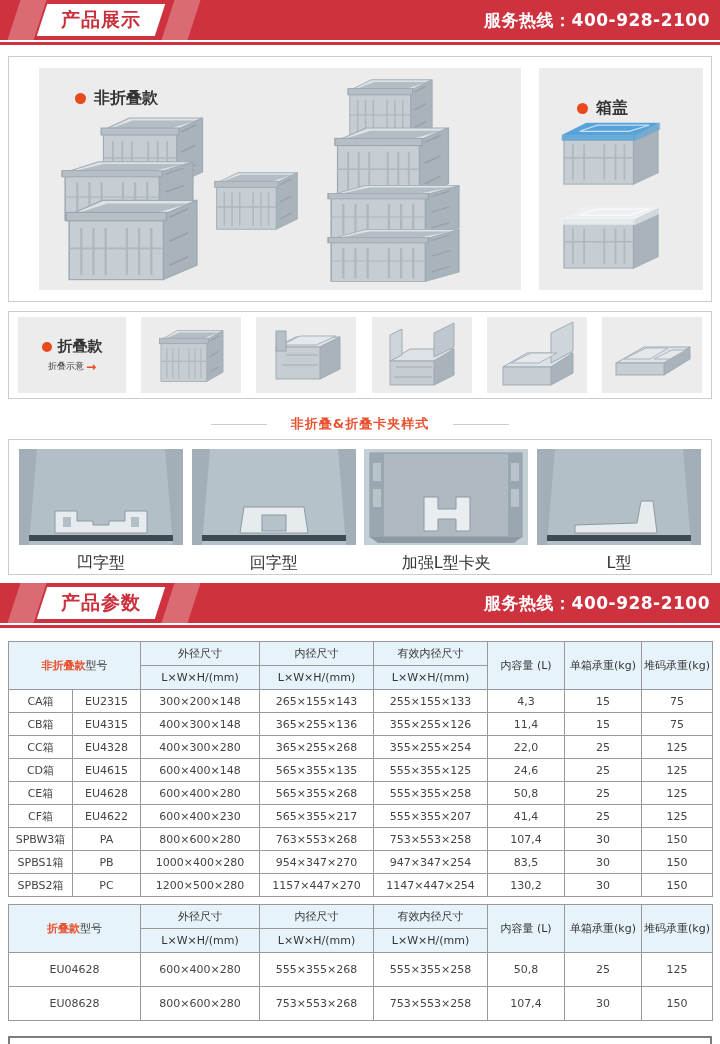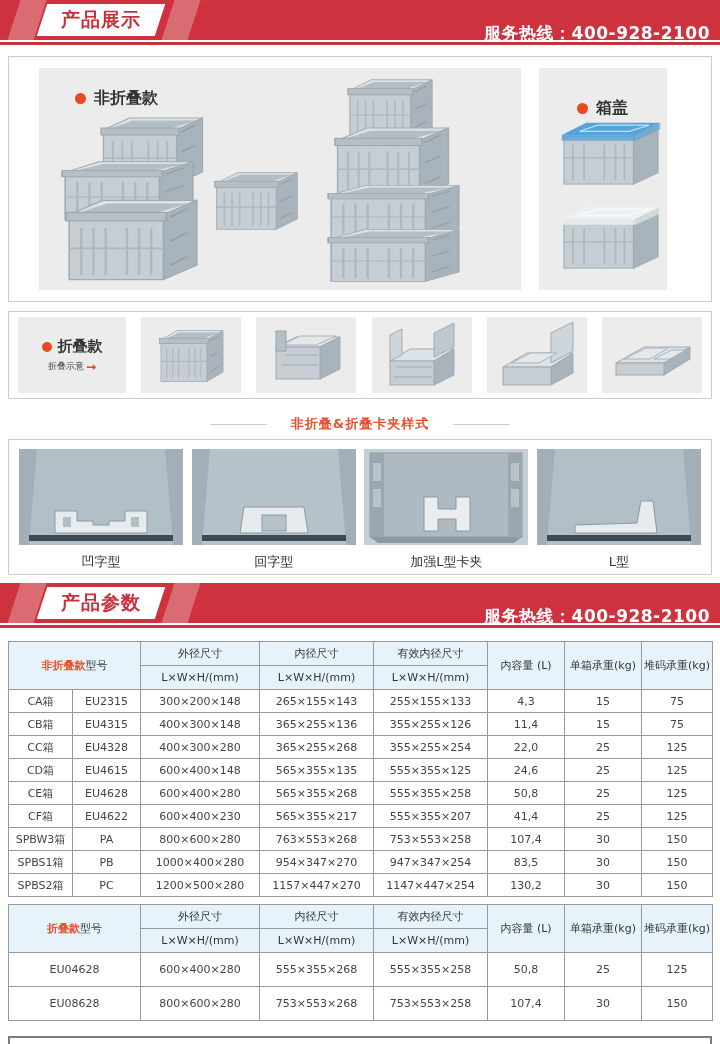--- a/index.html
+++ b/index.html
@@ -6,30 +6,30 @@
   html,body { width:720px; background:#fff; font-family:"DejaVu Sans","Liberation Sans",sans-serif; color:#333; }
   body { height:1044px; overflow:hidden; }
 
   
   .banner { height:40px; background:#ce323e; position:relative; overflow:hidden; }
   .banner-stripe { position:absolute; top:-6px; height:52px; width:26px; background:rgba(255,255,255,.28); transform:skewX(-18deg); }
   .stripe-left { left:14px; }
   .stripe-right { left:168px; }
   .banner-shape { position:absolute; left:42px; top:4px; width:118px; height:32px; background:#fff; transform:skewX(-18deg); display:flex; align-items:center; justify-content:center; }
   .banner-title { transform:skewX(18deg); color:#c9303c; font-size:19px; font-weight:bold; letter-spacing:1px; white-space:nowrap; }
-  .banner-hotline { position:absolute; right:10px; top:13px; height:40px; display:flex; align-items:center; color:#fff; font-size:17px; font-weight:bold; letter-spacing:.5px; }
+  .banner-hotline { position:absolute; right:10px; top:0; height:40px; display:flex; align-items:center; color:#fff; font-size:17px; font-weight:bold; letter-spacing:.5px; }
   .banner-underline { height:3px; background:#ce323e; margin-top:2px; }
 
   
   .cbox { border:1px solid #ccc; background:#fff; margin:0 8px; }
 
   .showcase { margin-top:11px; height:246px; padding:11px 0; display:flex; }
   .gray-panel { background:#ececec; position:relative; }
   .panel-nonfold { width:482px; height:222px; margin-left:30px; }
-  .panel-lid { width:128px; height:222px; margin-left:18px; }
+  .panel-lid { width:164px; height:222px; margin-left:18px; }
   .panel-label { position:absolute; display:flex; align-items:center; gap:8px; font-size:16px; font-weight:bold; color:#333; }
   .nonfold-label { left:36px; top:20px; }
   .lid-label { left:38px; top:30px; }
   .bullet { width:11px; height:11px; border-radius:50%; background:#e8491d; display:inline-block; }
   .panel-svg { position:absolute; left:0; top:0; }
 
   
   .foldbox { margin-top:9px; height:88px; padding:6px 9px; display:flex; justify-content:space-between; align-items:center; }
   .fold-label-panel { width:108px; height:76px; background:#ececec; display:flex; flex-direction:column; align-items:center; justify-content:center; }
   .fold-label-line { display:flex; align-items:center; gap:6px; font-size:15px; font-weight:bold; color:#333; }
@@ -38,21 +38,21 @@
   .fold-arrow { color:#e8491d; font-weight:bold; font-size:12px; line-height:1; }
   .fold-img { width:100px; height:76px; background:#ececec; }
 
   
   .clamp-title-row { margin-top:16px; display:flex; align-items:center; justify-content:center; gap:24px; }
   .clamp-line { width:56px; height:1px; background:#ccc; }
   .clamp-title { color:#e8502e; font-size:13px; font-weight:bold; letter-spacing:1px; }
   .clampbox { margin-top:6px; height:136px; padding:9px 10px 0; display:flex; justify-content:space-between; }
   .clamp-fig { width:164px; }
   .clamp-img { width:164px; height:96px; display:block; }
-  .clamp-caption { text-align:center; font-size:13px; color:#333; margin-top:8px; }
+  .clamp-caption { text-align:center; font-size:16px; color:#333; margin-top:8px; }
 
   
   .ptable { border-collapse:collapse; table-layout:fixed; width:704px; margin:0 8px; background:#fff; }
   .t1 { margin-top:13px; }
   .t2 { margin-top:7px; }
   .ptable th, .ptable td { border:1px solid #999; text-align:center; vertical-align:middle; font-weight:normal; }
   .ptable { border:1px solid #808080; }
   .ptable thead th { background:#e6f3fa; font-size:11px; color:#333; height:24px; }
   .ptable tbody td { font-size:11px; color:#444; }
   .t1 tbody td { height:23px; }

